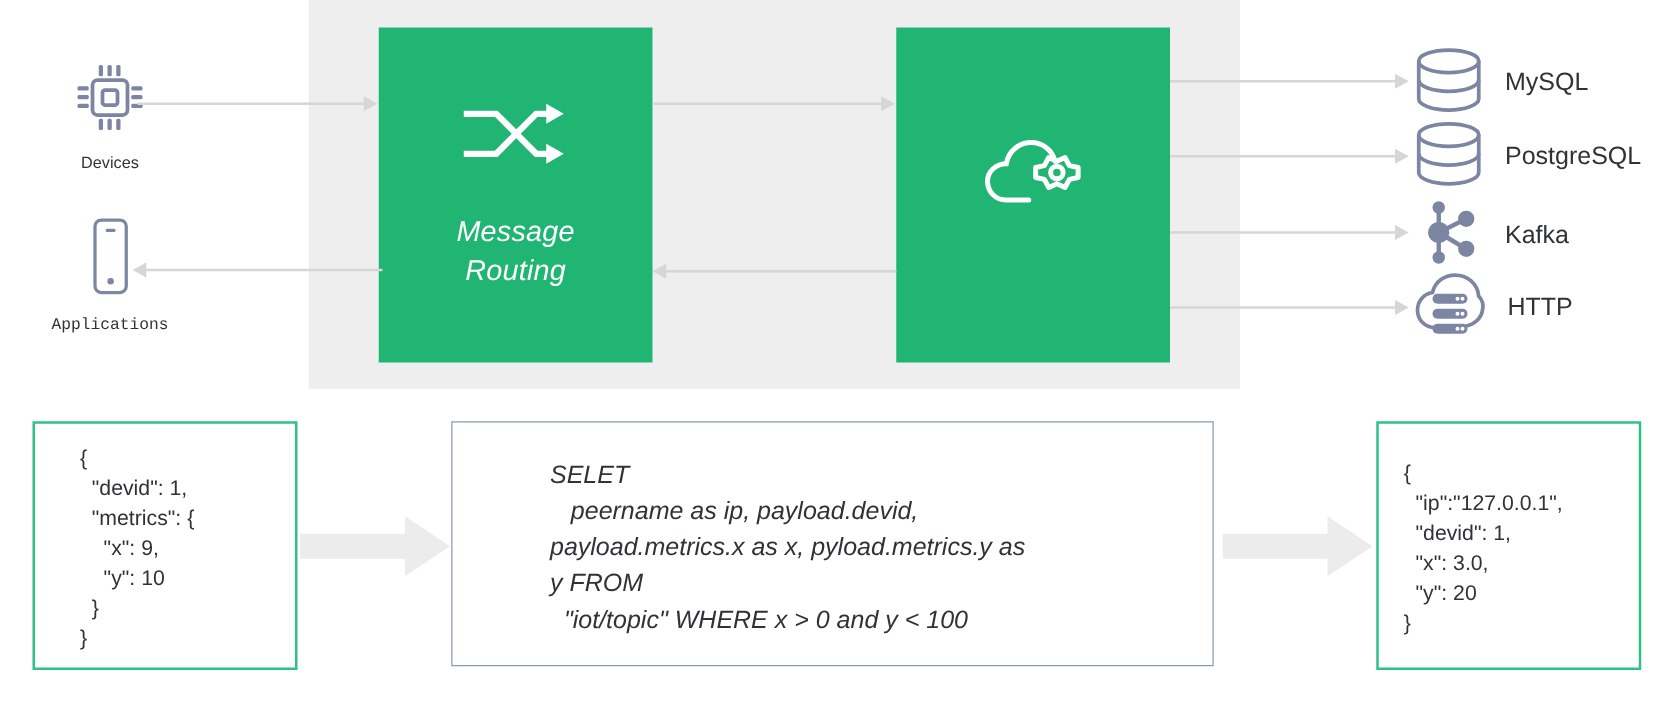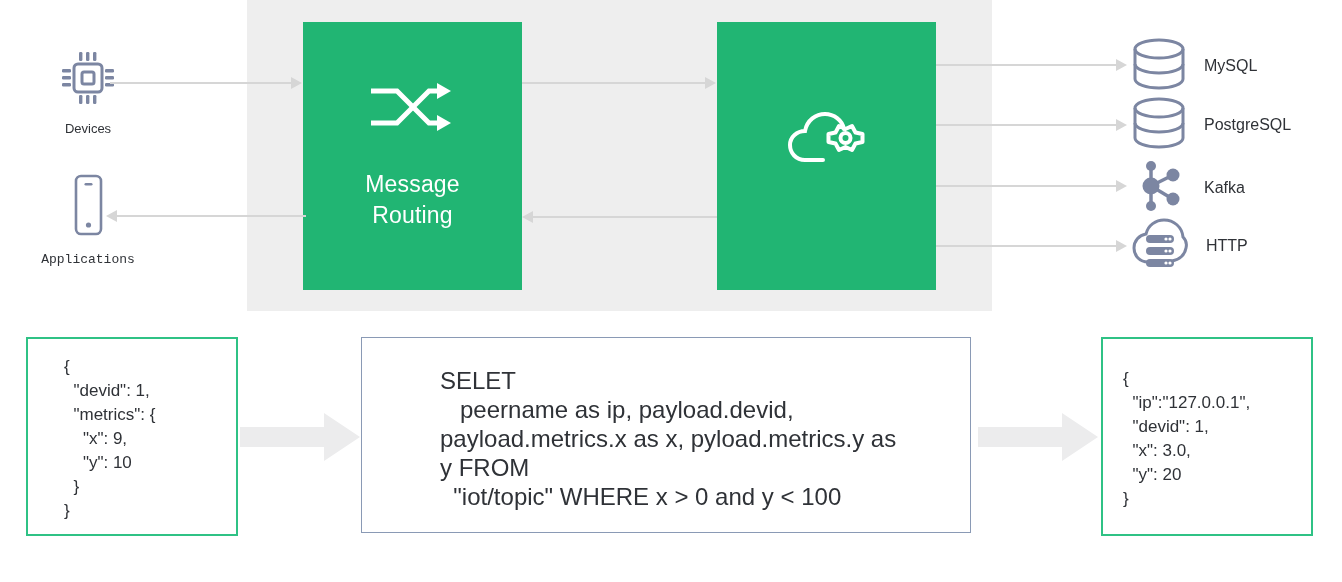--- a/index.html
+++ b/index.html
@@ -46,21 +46,21 @@
   }
   .svcbox .svclabel {
     color: #ffffff;
     font-size: 23px;
     line-height: 31px;
     text-align: center;
     font-weight: 400;
     letter-spacing: 0.2px;
   }
 
-  #box-routing { left: 303px; top: 22px; width: 219px; height: 268px; }
+  #box-routing { left: 303px; top: 22px; width: 219px; height: 268px; font-style: italic; }
   #box-rule    { left: 717px; top: 22px; width: 219px; height: 268px; }
 
   
   .endpoint-left {
     position: absolute;
     width: 150px;
     text-align: center;
   }
   .endpoint-left .epicon {
     display: block;
@@ -77,21 +77,21 @@
   #ep-applications { left: 13px; top: 173px; font-family: Liberation Mono, monospace; }
 
   
   .endpoint-right {
     position: absolute;
     display: flex;
     align-items: center;
     gap: 17px;
   }
   .endpoint-right .eplabel {
-    font-size: 16px;
+    font-size: 20px;
     color: #2f3237;
     white-space: nowrap;
   }
   #ep-mysql      { left: 1131px; top: 37px; }
   #ep-postgresql { left: 1131px; top: 96px; }
   #ep-kafka      { left: 1131px; top: 158px; }
   #ep-http       { left: 1131px; top: 218px; }
 
   
   .conn {
@@ -133,22 +133,23 @@
     font-size: 17px;
     line-height: 24px;
   }
 
   #sql-box {
     left: 361px; top: 337px; width: 610px; height: 196px;
   }
   #sql-box pre {
     position: absolute;
     left: 78px; top: 28px;
-    font-size: 24px;
+    font-size: 20px;
     line-height: 29px;
+    font-style: italic;
   }
 
   #json-out {
     left: 1101px; top: 337px; width: 212px; height: 199px;
   }
   #json-out pre {
     position: absolute;
     left: 20px; top: 28px;
     font-size: 17px;
     line-height: 24px;

